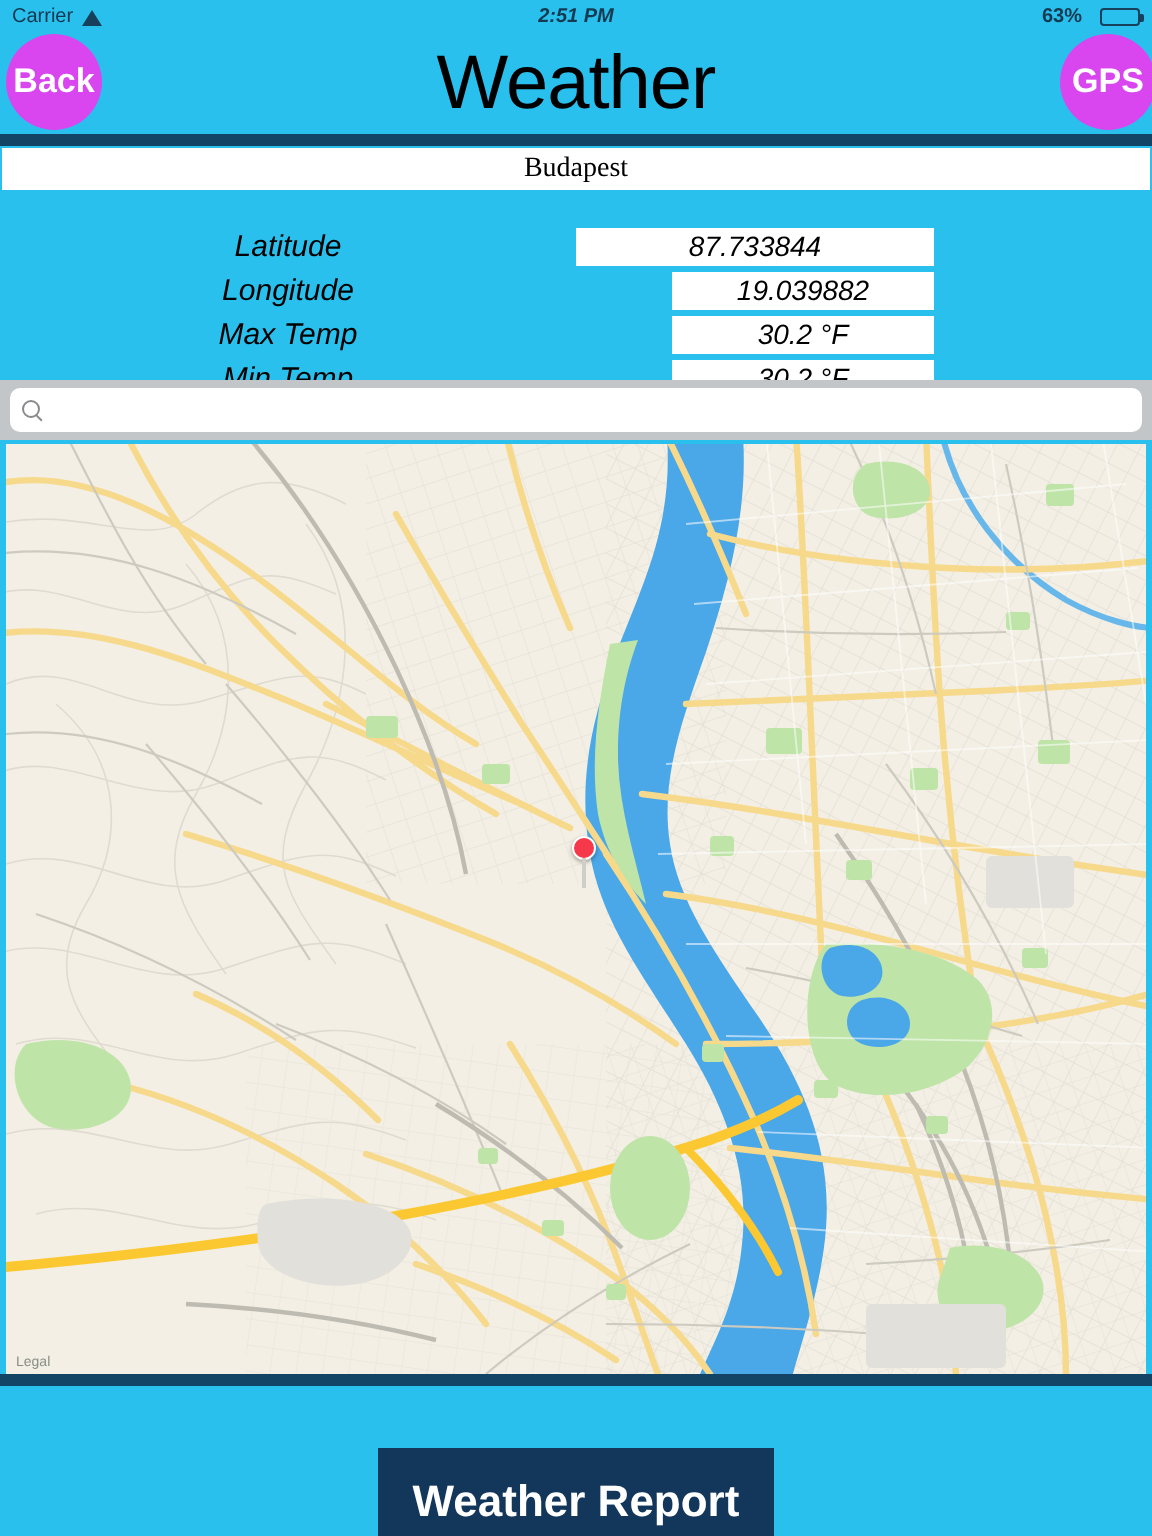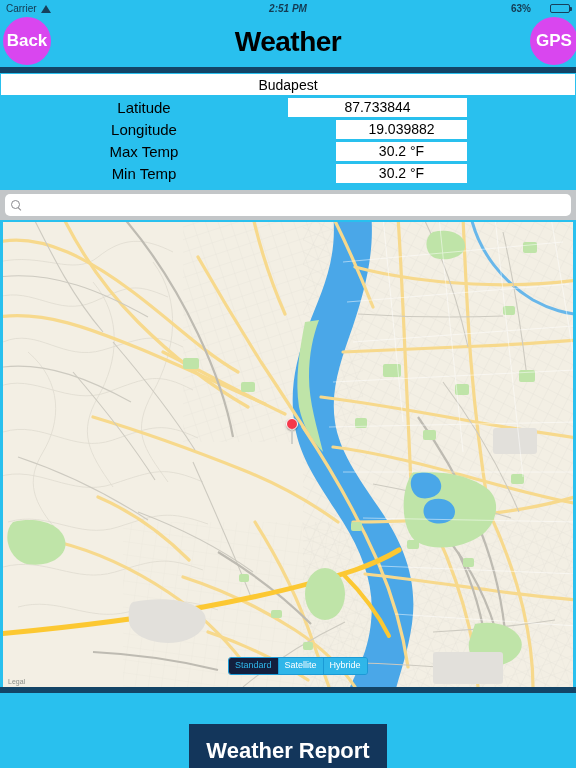--- a/index.html
+++ b/index.html
@@ -20,21 +20,21 @@
     position: absolute; top: 0; left: 0;
     width: 576px; height: 16px;
     display: flex; align-items: center;
     padding: 0 6px;
     font-size: 10px; color: #12374f;
     z-index: 30;
   }
   .sb-left { display: flex; align-items: center; gap: 4px; }
   .sb-center { position: absolute; left: 0; right: 0; text-align: center;
                font-size: 10px; font-weight: bold; color: #143a52; font-style: italic; }
-  .sb-right { margin-left: auto; display: flex; align-items: center; gap: 19px;
+  .sb-right { margin-left: auto; display: flex; align-items: center; gap: 9px;
               font-size: 10px; font-weight: bold; color: #143a52; }
   .wifi-icon { display: inline-block; width: 11px; height: 9px; position: relative; }
   .wifi-icon i {
     position: absolute; left: 50%; bottom: 0;
     transform: translateX(-50%);
     border-left: 5.5px solid transparent;
     border-right: 5.5px solid transparent;
     border-bottom: 8px solid #16405c;
   }
   .battery {
@@ -50,21 +50,21 @@
   
   .navbar {
     position: absolute; top: 16px; left: 0;
     width: 576px; height: 52px;
     z-index: 20;
   }
   .nav-title {
     position: absolute; left: 0; right: 0; top: 0;
     height: 52px; line-height: 52px;
     text-align: center;
-    font-size: 28px; font-weight: bold; color: #000;
+    font-size: 38px; font-weight: normal; color: #000;
     letter-spacing: -0.5px;
   }
   .circle-btn {
     position: absolute;
     width: 48px; height: 48px;
     border-radius: 50%;
     background: #d946ef;
     color: #fff;
     display: flex; align-items: center; justify-content: center;
     font-size: 17px; font-weight: bold;
@@ -79,25 +79,26 @@
   }
   #div-top { top: 67px; }
   #div-bottom { top: 687px; }
 
   
   .city-row {
     position: absolute; top: 74px; left: 1px;
     width: 574px; height: 21px;
     background: #fff;
     display: flex; align-items: center; justify-content: center;
-    font-size: 14px; color: #000;
+    font-size: 14px; color: #000; font-family: Liberation Serif, serif;
   }
   .info-table {
-    position: absolute; top: 96px; left: 0;
+    position: absolute; top: 112px; left: 0;
     width: 468px;
+    font-style: italic;
   }
   .info-row {
     display: flex; align-items: center;
     height: 22px; margin-bottom: 0px;
   }
   .info-row + .info-row { margin-top: 0px; gap: 48px; }
   .info-label {
     width: 288px; text-align: center;
     font-size: 15px; color: #000;
   }
@@ -436,25 +437,20 @@
       </g>
     </svg>
 
     <div class="map-pin">
       <span class="head"></span>
       <span class="stem"></span>
     </div>
 
     <div class="legal">Legal</div>
 
-    <div class="segmented">
-      <div class="seg active">Standard</div>
-      <div class="seg">Satellite</div>
-      <div class="seg">Hybride</div>
-    </div>
 
   </div>
 
   <div class="divider" id="div-bottom"></div>
 
   <button class="report-btn">Weather Report</button>
 
 </div>
 
 </body></html>

